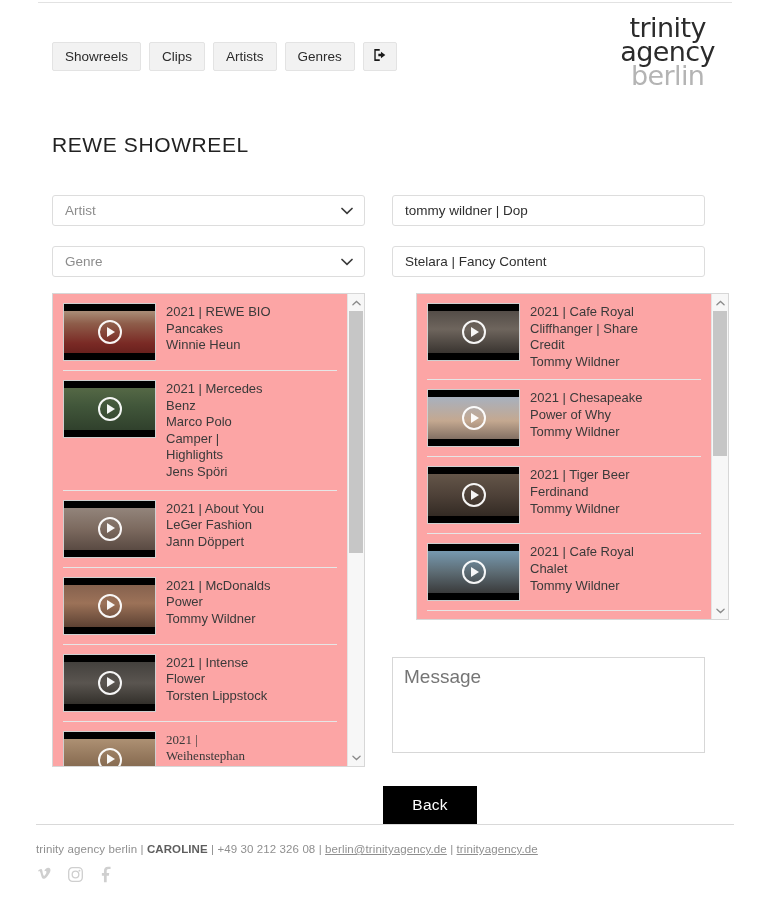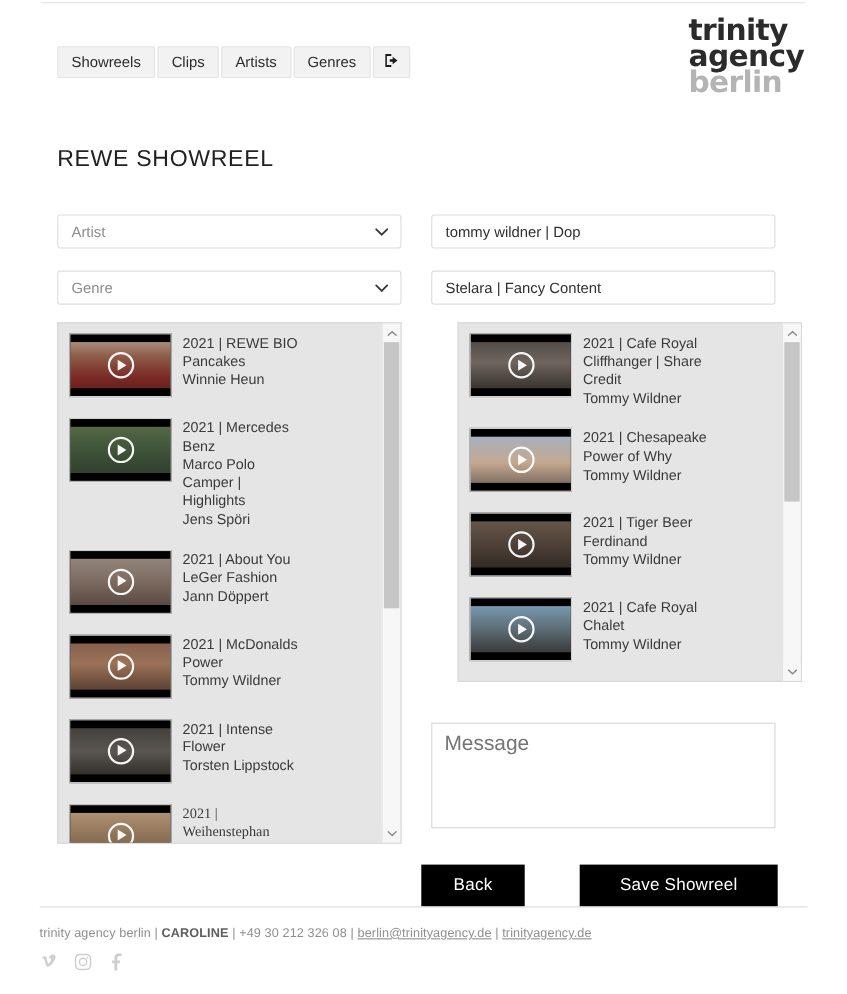--- a/index.html
+++ b/index.html
@@ -18,44 +18,44 @@
 
   
   .top-rule {
     position: absolute; left: 38px; top: 2px;
     width: 694px; height: 1px; background: #e2e2e2;
   }
 
   
   .header { position: absolute; left: 0; top: 0; width: 770px; height: 118px; }
 
-  .nav { position: absolute; left: 52px; top: 42px; display: flex; gap: 2px; align-items: flex-end; }
+  .nav { position: absolute; left: 52px; top: 42px; display: flex; gap: 8px; align-items: flex-end; }
   .nav-btn {
     background: #f2f2f2;
     border: 1px solid #e3e3e3;
     border-radius: 2px;
     padding: 0 12px;
     height: 29px;
     line-height: 27px;
     font-size: 13.5px;
     color: #2b2b2b;
     cursor: pointer;
     white-space: nowrap;
     font-family: "Liberation Sans", sans-serif;
   }
   .nav-btn.icon-btn { padding: 0 9px; }
   .logout-glyph { display: inline-block; vertical-align: middle; }
 
   
   .logo {
-    position: absolute; right: 39px; top: 16px;
-    text-align: left;
+    position: absolute; right: 55px; top: 16px;
+    text-align: center;
     line-height: 0.88;
     font-family: "DejaVu Sans", sans-serif;
-    font-weight: 700;
+    font-weight: 400;
     letter-spacing: -0.6px;
   }
   .logo-line { font-size: 27px; display: block; }
   .logo-l1, .logo-l2 { color: #2b2b2b; }
   .logo-l3 { color: #b4b4b4; }
 
   
   .page-title {
     position: absolute; left: 52px; top: 133px;
     font-size: 21px;
@@ -86,21 +86,21 @@
   .chev {
     position: absolute; right: 11px; top: 0; height: 29px;
     display: flex; align-items: center; color: #444; font-size: 12px;
   }
   .chev svg { display:block; }
 
   
   .panel {
     position: absolute;
     border: 1px solid #d7d7d7;
-    background: #e5e5e5;
+    background: #fca5a5;
     overflow: hidden;
   }
   .panel-left  { left: 52px; top: 293px; width: 313px; height: 474px; }
   .panel-right { left: 416px; top: 293px; width: 313px; height: 327px; }
 
   .panel-inner {
     position: absolute; left: 0; top: 0; bottom: 0;
     right: 17px;
     padding: 0 10px;
     overflow: hidden;
@@ -455,21 +455,20 @@
             <path d="M1 1 L5 4.7 L9 1" stroke="#8a8a8a" stroke-width="1.4" fill="none" stroke-linecap="round"></path>
           </svg>
       </div>
     </div>
   </div>
 
   <textarea class="message-box" placeholder="Message" style=""></textarea>
 
   <div class="actions">
     <button class="btn-dark btn-back">Back</button>
-    <button class="btn-dark btn-save">Save Showreel</button>
   </div>
 
   <div class="bottom-rule"></div>
 
   <div class="footer">
     <div class="footer-line">
       <span>trinity agency berlin</span><span> | </span><b>CAROLINE</b><span> | </span><span>+49 30 212 326 08</span><span> | </span><a href="#">berlin@trinityagency.de</a><span> | </span><a href="#">trinityagency.de</a>
     </div>
     <div class="socials">
       <span class="soc">

